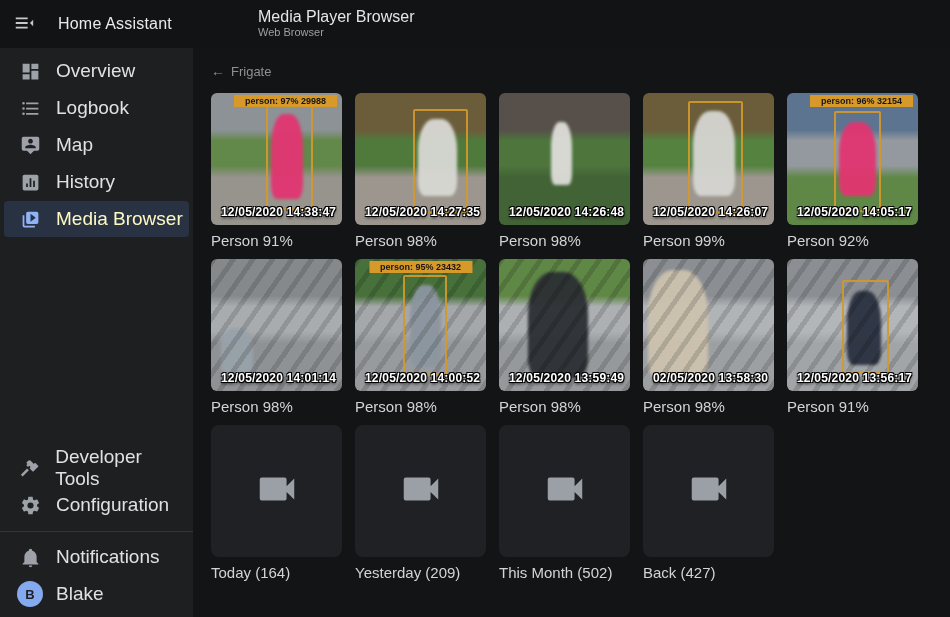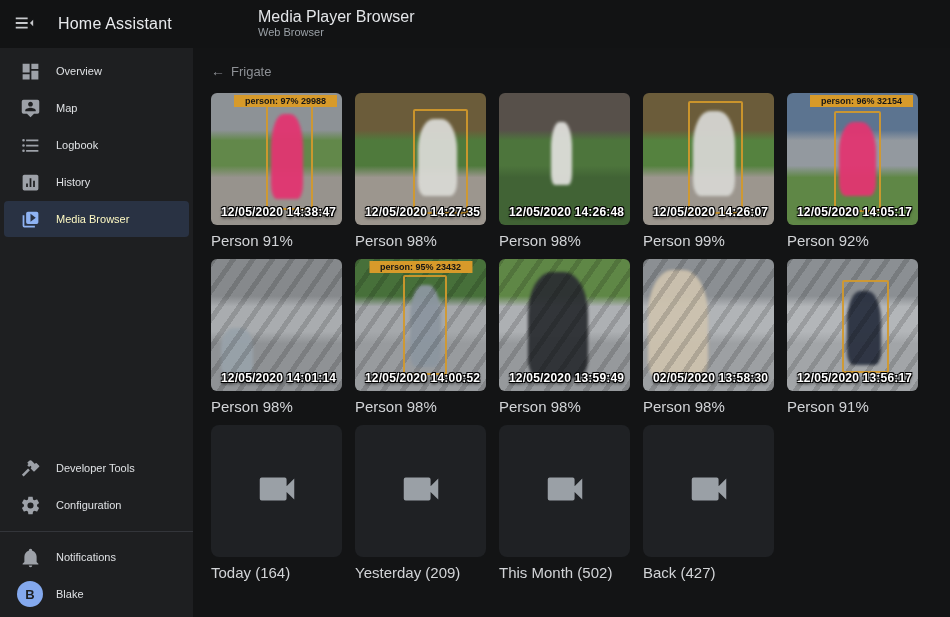--- a/index.html
+++ b/index.html
@@ -15,21 +15,21 @@
   .page-head { position:absolute; left:258px; top:7px; }
   .page-title { color:#e3e5e8; font-size:16px; line-height:19px; }
   .page-sub { color:#9aa0a6; font-size:11px; line-height:13px; }
   .choose-player { position:absolute; right:14px; top:0; height:48px; background:none; border:none; color:#d8dadd; font-family:"Liberation Sans",sans-serif; font-size:12.5px; font-weight:bold; letter-spacing:1.2px; cursor:pointer; }
 
   
   .sidebar { position:absolute; top:48px; left:0; width:193px; bottom:0; background:#1e1f21; display:flex; flex-direction:column; padding-top:5px; }
   .nav-item { height:36px; margin:0 4px 1px 4px; border-radius:4px; display:flex; align-items:center; cursor:pointer; }
   .nav-item .ico { width:52px; display:flex; justify-content:center; }
   .nav-item .ico svg { fill:#9da1a8; }
-  .nav-item .lbl { color:#dfe1e4; font-size:11px; }
+  .nav-item .lbl { color:#dfe1e4; font-size:19px; }
   .nav-item.selected { background:#293243; }
   .nav-item.selected .ico svg { fill:#8fb3f3; }
   .nav-item.selected .lbl { color:#fef9c3; }
   .sb-spacer { flex:1; }
   .sb-divider { height:1px; background:#33353a; margin:7px 0; }
   .avatar { width:26px; height:26px; border-radius:50%; background:#84a9ee; color:#1d2024; font-size:13px; font-weight:bold; display:flex; align-items:center; justify-content:center; }
   .sb-bottom-pad { height:4px; }
 
   
   .content { position:absolute; top:48px; left:193px; right:0; bottom:0; background:#131415; padding:14px 0 0 18px; overflow:hidden; }
@@ -82,32 +82,32 @@
       <span class="ico">
         <svg width="21" height="21" viewBox="0 0 24 24">
             <path d="M13,3V9H21V3M13,21H21V11H13M3,21H11V15H3M3,13H11V3H3V13Z"></path>
           </svg>
       </span>
       <span class="lbl">Overview</span>
     </div>
     <div class="nav-item">
       <span class="ico">
         <svg width="21" height="21" viewBox="0 0 24 24">
+            <path d="M7,5H21V7H7V5M7,13V11H21V13H7M4,4.5A1.5,1.5 0 0,1 5.5,6A1.5,1.5 0 0,1 4,7.5A1.5,1.5 0 0,1 2.5,6A1.5,1.5 0 0,1 4,4.5M4,10.5A1.5,1.5 0 0,1 5.5,12A1.5,1.5 0 0,1 4,13.5A1.5,1.5 0 0,1 2.5,12A1.5,1.5 0 0,1 4,10.5M7,19V17H21V19H7M4,16.5A1.5,1.5 0 0,1 5.5,18A1.5,1.5 0 0,1 4,19.5A1.5,1.5 0 0,1 2.5,18A1.5,1.5 0 0,1 4,16.5Z"></path>
+          </svg>
+      </span>
+      <span class="lbl">Logbook</span>
+    </div>
+    <div class="nav-item">
+      <span class="ico">
+        <svg width="21" height="21" viewBox="0 0 24 24">
             <path d="M20,2H4A2,2 0 0,0 2,4V16A2,2 0 0,0 4,18H8L12,22L16,18H20A2,2 0 0,0 22,16V4A2,2 0 0,0 20,2M12,4.3C13.5,4.3 14.7,5.5 14.7,7C14.7,8.5 13.5,9.7 12,9.7C10.5,9.7 9.3,8.5 9.3,7C9.3,5.5 10.5,4.3 12,4.3M18,15H6V14.1C6,12.1 10,11 12,11C14,11 18,12.1 18,14.1V15Z"></path>
           </svg>
       </span>
       <span class="lbl">Map</span>
-    </div>
-    <div class="nav-item">
-      <span class="ico">
-        <svg width="21" height="21" viewBox="0 0 24 24">
-            <path d="M7,5H21V7H7V5M7,13V11H21V13H7M4,4.5A1.5,1.5 0 0,1 5.5,6A1.5,1.5 0 0,1 4,7.5A1.5,1.5 0 0,1 2.5,6A1.5,1.5 0 0,1 4,4.5M4,10.5A1.5,1.5 0 0,1 5.5,12A1.5,1.5 0 0,1 4,13.5A1.5,1.5 0 0,1 2.5,12A1.5,1.5 0 0,1 4,10.5M7,19V17H21V19H7M4,16.5A1.5,1.5 0 0,1 5.5,18A1.5,1.5 0 0,1 4,19.5A1.5,1.5 0 0,1 2.5,18A1.5,1.5 0 0,1 4,16.5Z"></path>
-          </svg>
-      </span>
-      <span class="lbl">Logbook</span>
     </div>
     <div class="nav-item">
       <span class="ico">
         <svg width="21" height="21" viewBox="0 0 24 24">
             <path d="M17,17H15V10H17V17M13,17H11V7H13V17M9,17H7V13H9V17M19,3H5C3.89,3 3,3.9 3,5V19A2,2 0 0,0 5,21H19A2,2 0 0,0 21,19V5C21,3.89 20.1,3 19,3Z"></path>
           </svg>
       </span>
       <span class="lbl">History</span>
     </div>
     <div class="nav-item selected">

